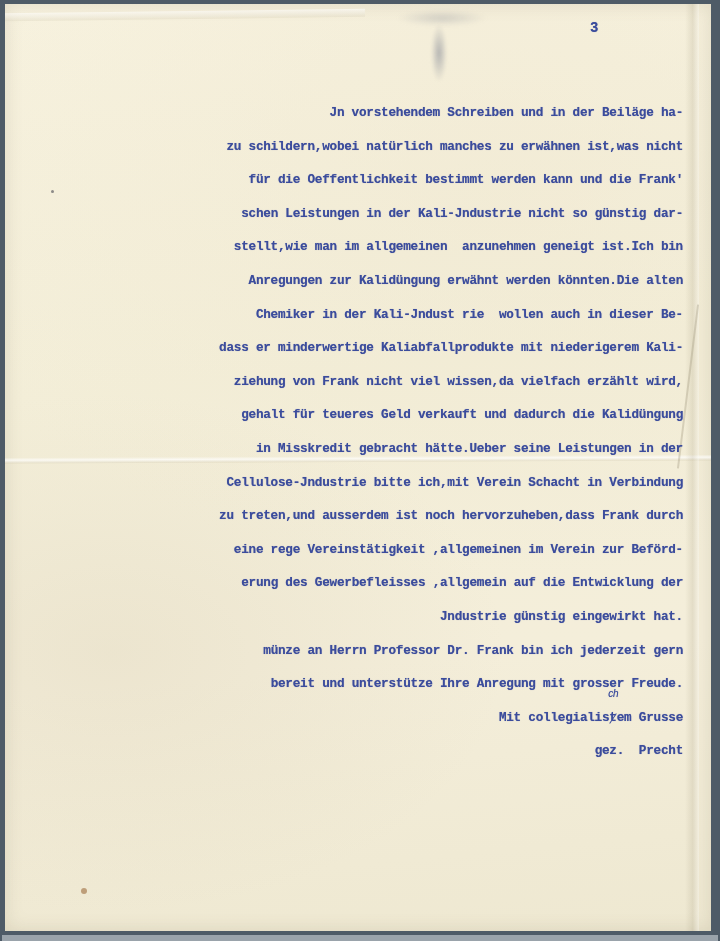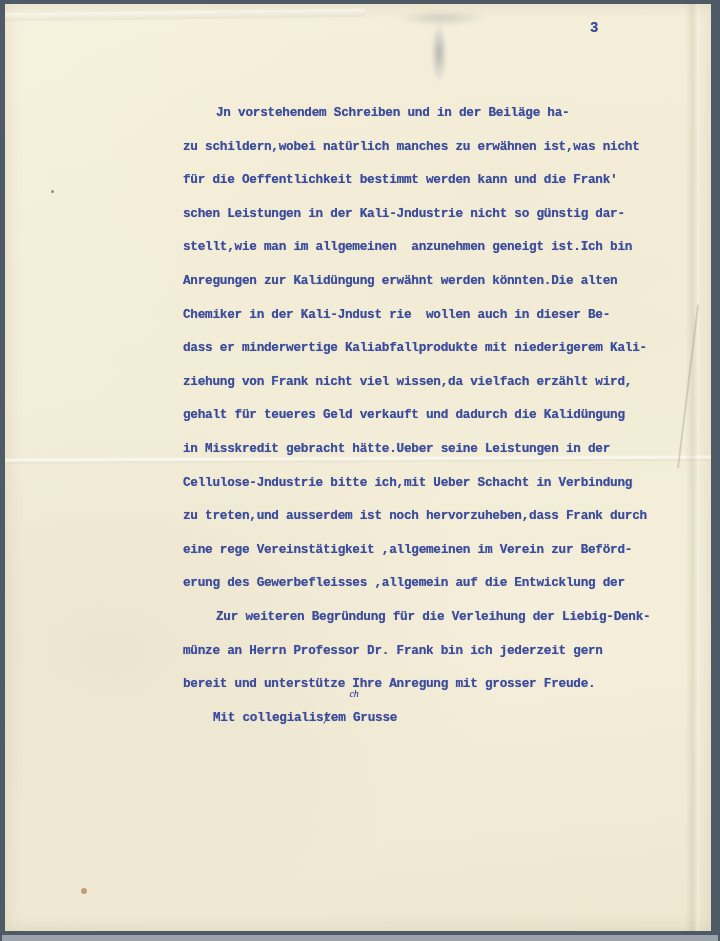--- a/index.html
+++ b/index.html
@@ -62,44 +62,45 @@
     position:absolute; left:46px; top:186px; width:3px; height:3px;
     border-radius:50%;
     background:rgba(70,70,80,0.6);
   }
   .page-number {
     position:absolute; left:585px; top:16px;
     color:#3b4c9c; font-size:14px; font-weight:bold;
     text-shadow:0 0 0.7px rgba(59,76,156,0.7);
   }
   .letter-body {
-    position:absolute; left:178px; top:92px; width:492px;
+    position:absolute; left:186px; top:92px; width:492px;
     color:#3b4c9c; font-size:12.7px; font-weight:bold;
     letter-spacing:-0.25px;
+    text-align:right;
   }
   .line {
     height:33.6px; line-height:33.6px;
     white-space:pre;
     text-shadow:0 0 0.7px rgba(59,76,156,0.65);
   }
   .line.indent    { padding-left:33px; }
   .line.closing   { padding-left:30px; }
   .line.signature { padding-left:245px; }
   .struck { position:relative; display:inline-block; }
   .struck::after {
     content:""; position:absolute; left:-2px; top:52%;
     width:12px; border-top:1.6px solid #3b4c9c;
     transform:rotate(-56deg);
   }
   .corr { position:relative; display:inline-block; }
   .ins {
     position:absolute; left:-1px; top:-12px;
     font-size:10px; line-height:10px;
-    font-family:Liberation Serif, serif;
-    font-style:italic; font-weight:normal;margin-left:27px;
+    font-family:Liberation Sans, sans-serif;
+    font-style:italic; font-weight:normal;
   }
 </style>
 </head>
 <body>
 
 <div class="paper">
   <div class="fold-top"></div>
   <div class="fold-main"></div>
   <div class="edge-right"></div>
   <div class="crease-diag"></div>
@@ -115,24 +116,25 @@
       <div class="line"><span>zu schildern,wobei natürlich manches zu erwähnen ist,was nicht</span></div>
       <div class="line"><span>für die Oeffentlichkeit bestimmt werden kann und die Frank'</span></div>
       <div class="line"><span>schen Leistungen in der Kali-Jndustrie nicht so günstig dar-</span></div>
       <div class="line"><span>stellt,wie man im allgemeinen  anzunehmen geneigt ist.Ich bin</span></div>
       <div class="line"><span>Anregungen zur Kalidüngung erwähnt werden könnten.Die alten</span></div>
       <div class="line"><span>Chemiker in der Kali-Jndust rie  wollen auch in dieser Be-</span></div>
       <div class="line"><span>dass er minderwertige Kaliabfallprodukte mit niederigerem Kali-</span></div>
       <div class="line"><span>ziehung von Frank nicht viel wissen,da vielfach erzählt wird,</span></div>
       <div class="line"><span>gehalt für teueres Geld verkauft und dadurch die Kalidüngung</span></div>
       <div class="line"><span>in Misskredit gebracht hätte.Ueber seine Leistungen in der</span></div>
-      <div class="line"><span>Cellulose-Jndustrie bitte ich,mit Ueber Schacht in Verbindung</span></div>
+      <div class="line"><span>Cellulose-Jndustrie bitte ich,mit Verein Schacht in Verbindung</span></div>
       <div class="line"><span>zu treten,und ausserdem ist noch hervorzuheben,dass Frank durch</span></div>
       <div class="line"><span>eine rege Vereinstätigkeit ,allgemeinen im Verein zur Beförd-</span></div>
       <div class="line"><span>erung des Gewerbefleisses ,allgemein auf die Entwicklung der</span></div>
-      <div class="line indent"><span>Zur weiteren Begründung für die Verleihung der Liebig-Denk-</span></div>
+      <div class="line"><span>Jndustrie günstig eingewirkt hat.</span></div>
       <div class="line"><span>münze an Herrn Professor Dr. Frank bin ich jederzeit gern</span></div>
       <div class="line"><span>bereit und unterstütze Ihre Anregung mit grosser Freude.</span></div>
       <div class="line closing"><span>Mit collegialis</span><span class="corr"><span class="ins">ch</span><span class="struck">t</span></span><span>em Grusse</span></div>
+      <div class="line signature"><span>gez.  Precht</span></div>
     </div>
 </div>
 
 <div class="bottom-light-strip"></div>
 
 </body></html>

